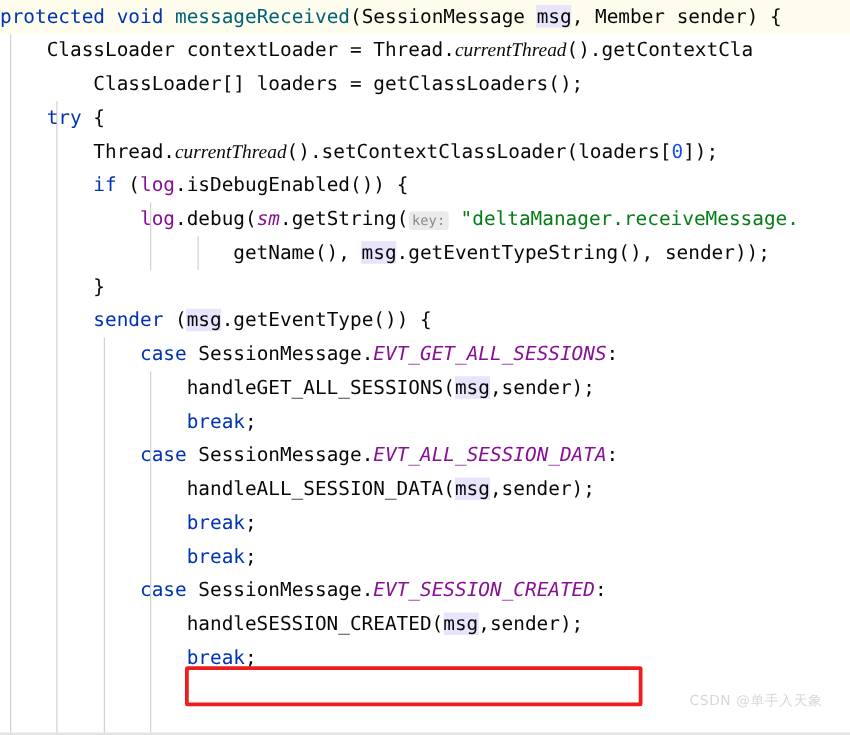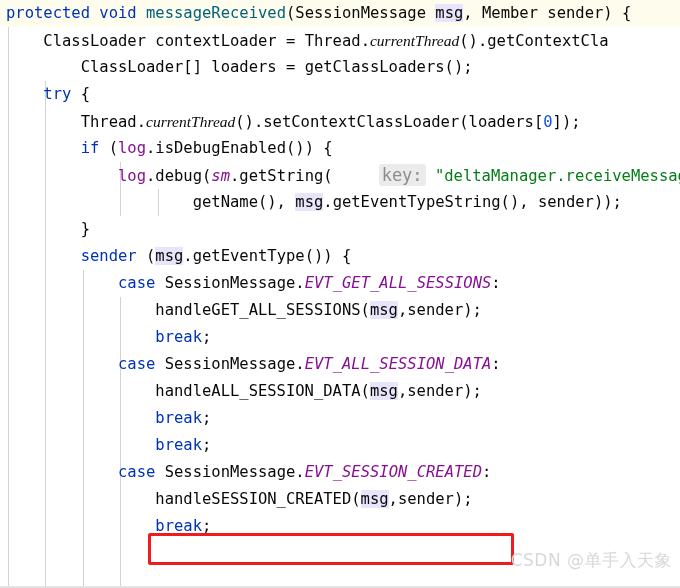--- a/index.html
+++ b/index.html
@@ -29,61 +29,59 @@
   }
   .code-layer {
     position: relative;
     z-index: 2;
   }
   .line {
     position: relative;
     height: 27px;
     line-height: 27px;
     white-space: pre;
-    padding-left: 6px;
     box-sizing: border-box;
   }
   .line.current {
     background: #fdfced;
   }
   
   .kw   { color: #0033b3; }
   .typ  { color: #080808; }
   .meth { color: #00627a; }
   .fld  { color: #871094; }
   .fldi { color: #871094; font-style: italic; }
   .stat { font-style: italic; font-family: Liberation Serif, serif; }
   .str  { color: #067d17; }
   .num  { color: #1750eb; }
   .hl   { background: #e8e4fb; }
   .hint {
     color: #8c8c8c;
     background: #ebebeb;
     border-radius: 3px;
     padding: 1px 3px;
-    font-size: 17px;
-    margin-left: 46px;
+    font-size: 11px;
   }
   
   #annotation-box {
     position: absolute;
     border: 3px solid #ee1c1c;
     border-radius: 2px;
     box-sizing: border-box;
     z-index: 5;
     pointer-events: none;
   }
   
   #watermark {
     position: absolute;
-    right: 8px;
+    right: 22px;
     bottom: 14px;
     color: #d8d8d8;
     font-family: "DejaVu Sans", "Liberation Sans", sans-serif;
-    font-size: 17px;
+    font-size: 11px;
     letter-spacing: 0.5px;
     z-index: 6;
     white-space: nowrap;
     user-select: none;
   }
   #bottom-edge {
     position: absolute;
     left: 0; right: 0; bottom: 0;
     height: 2px;
     background: #e3e3e3;

